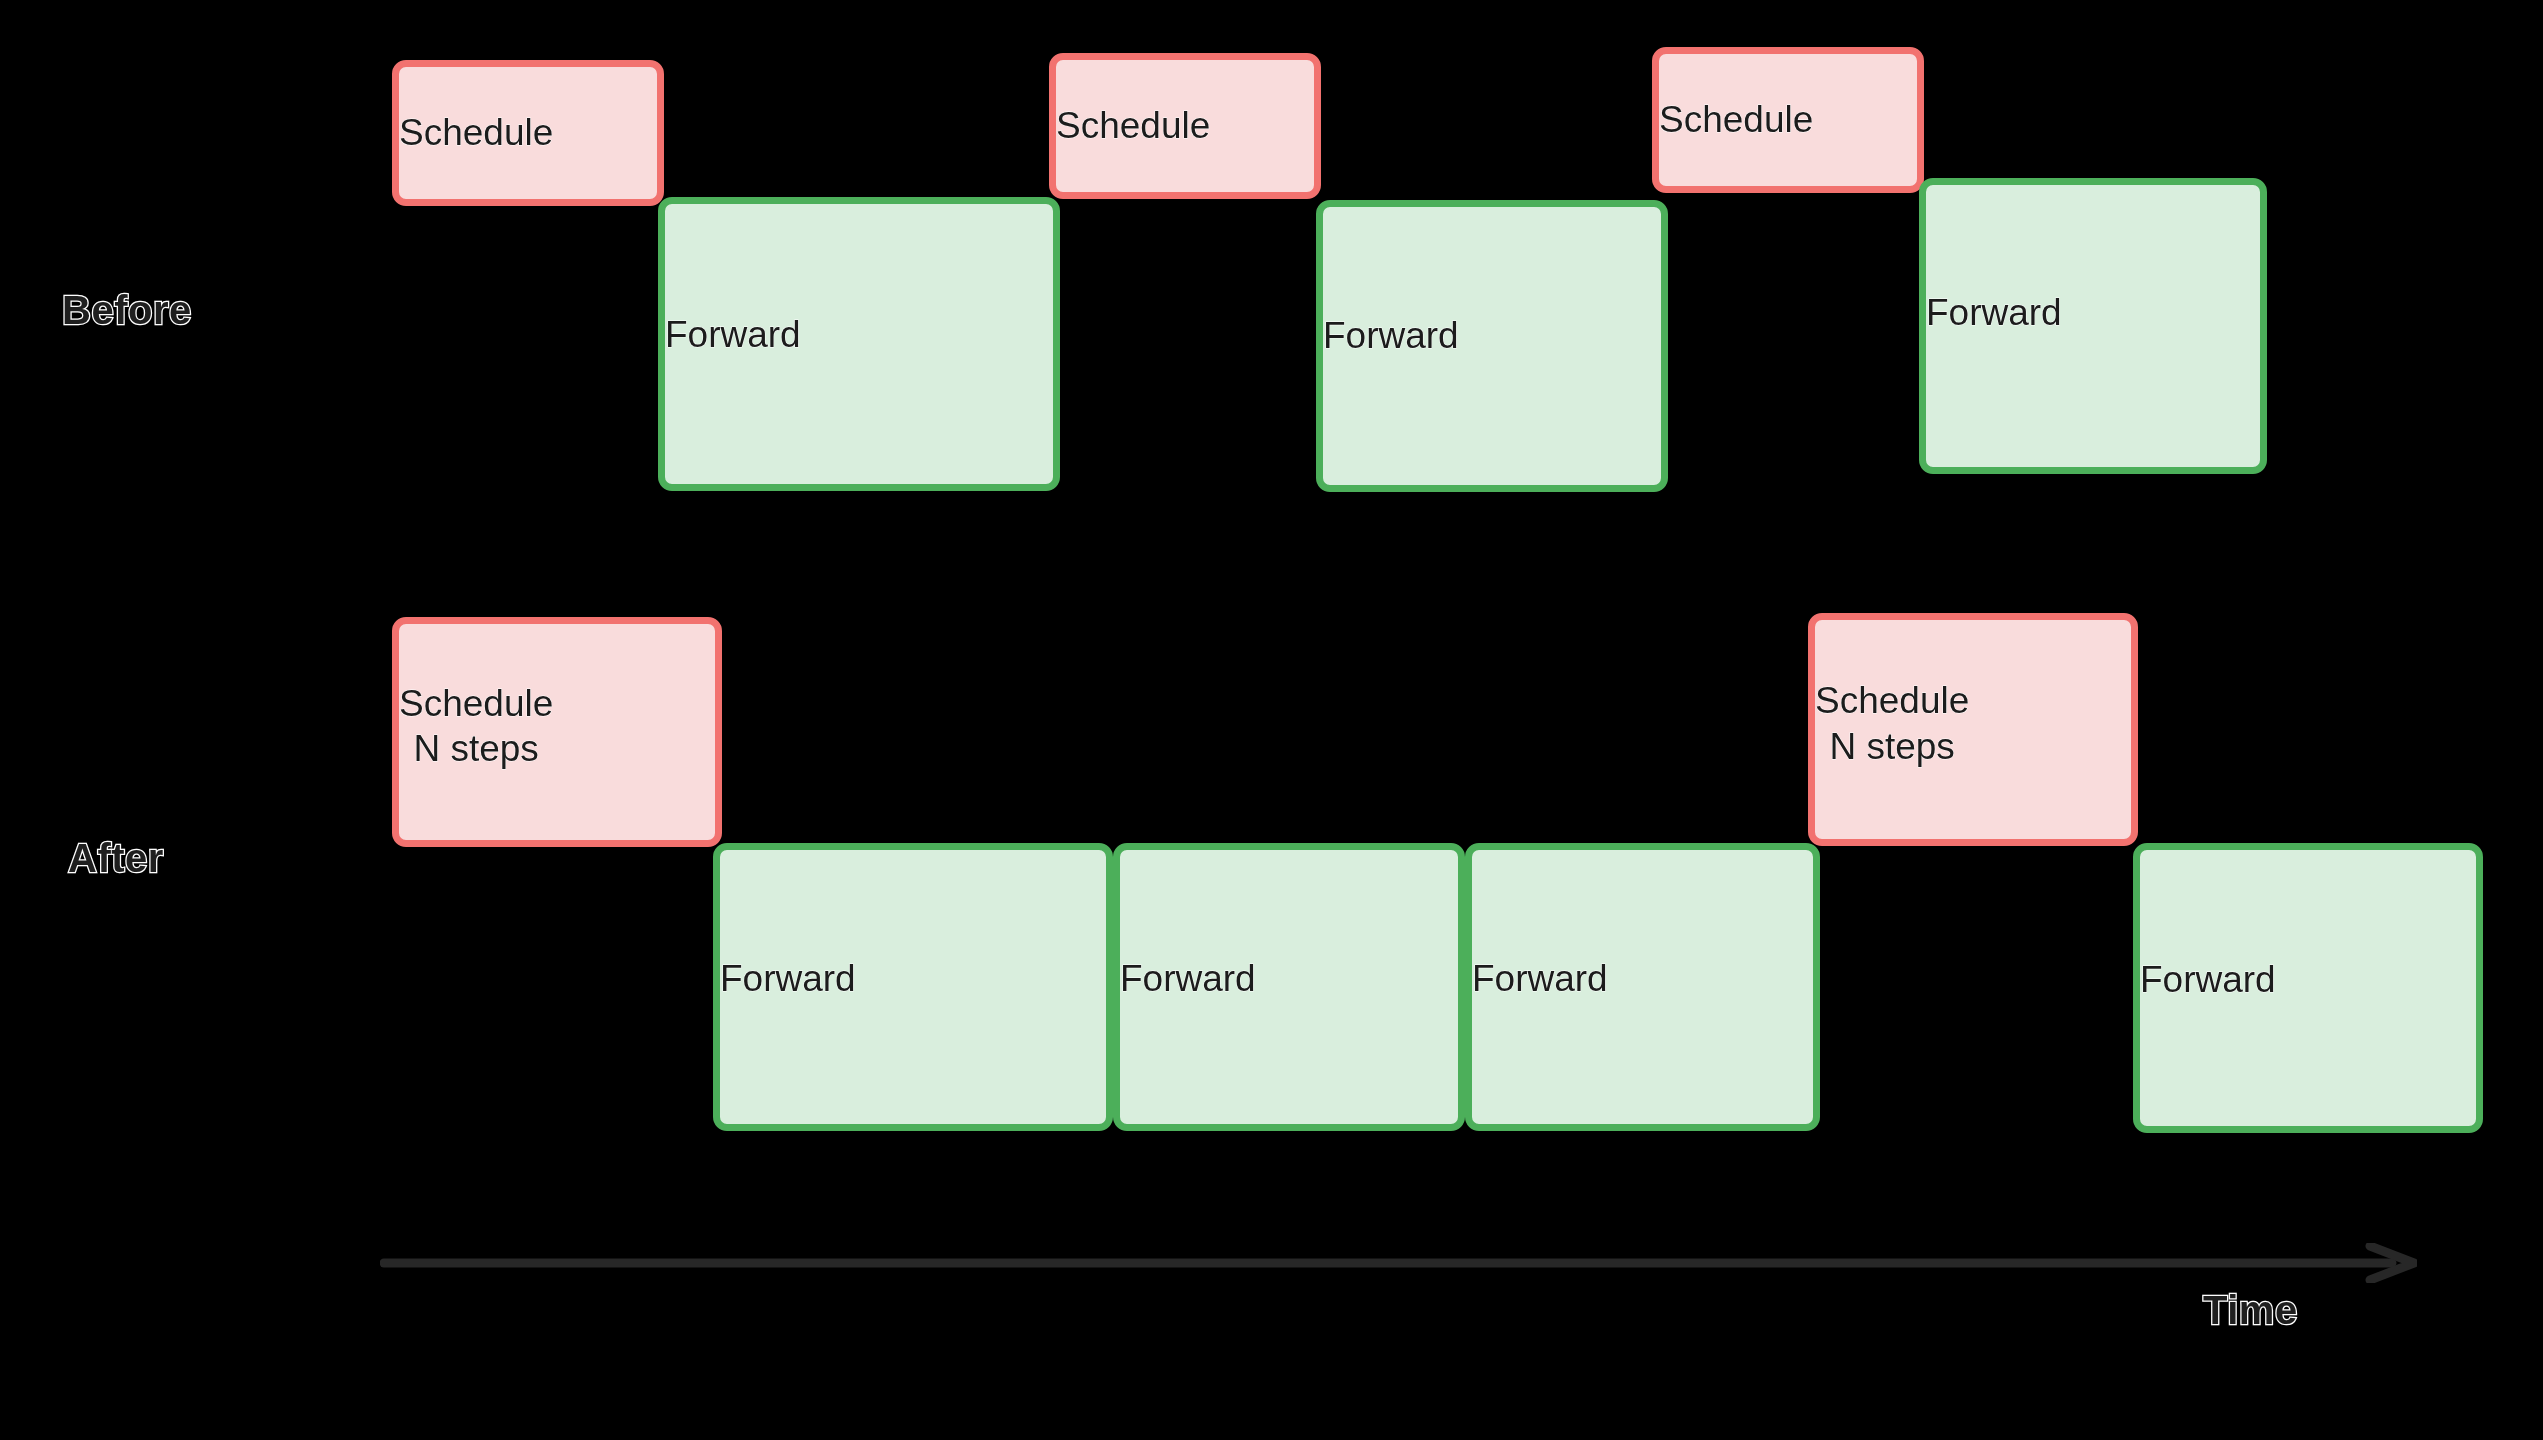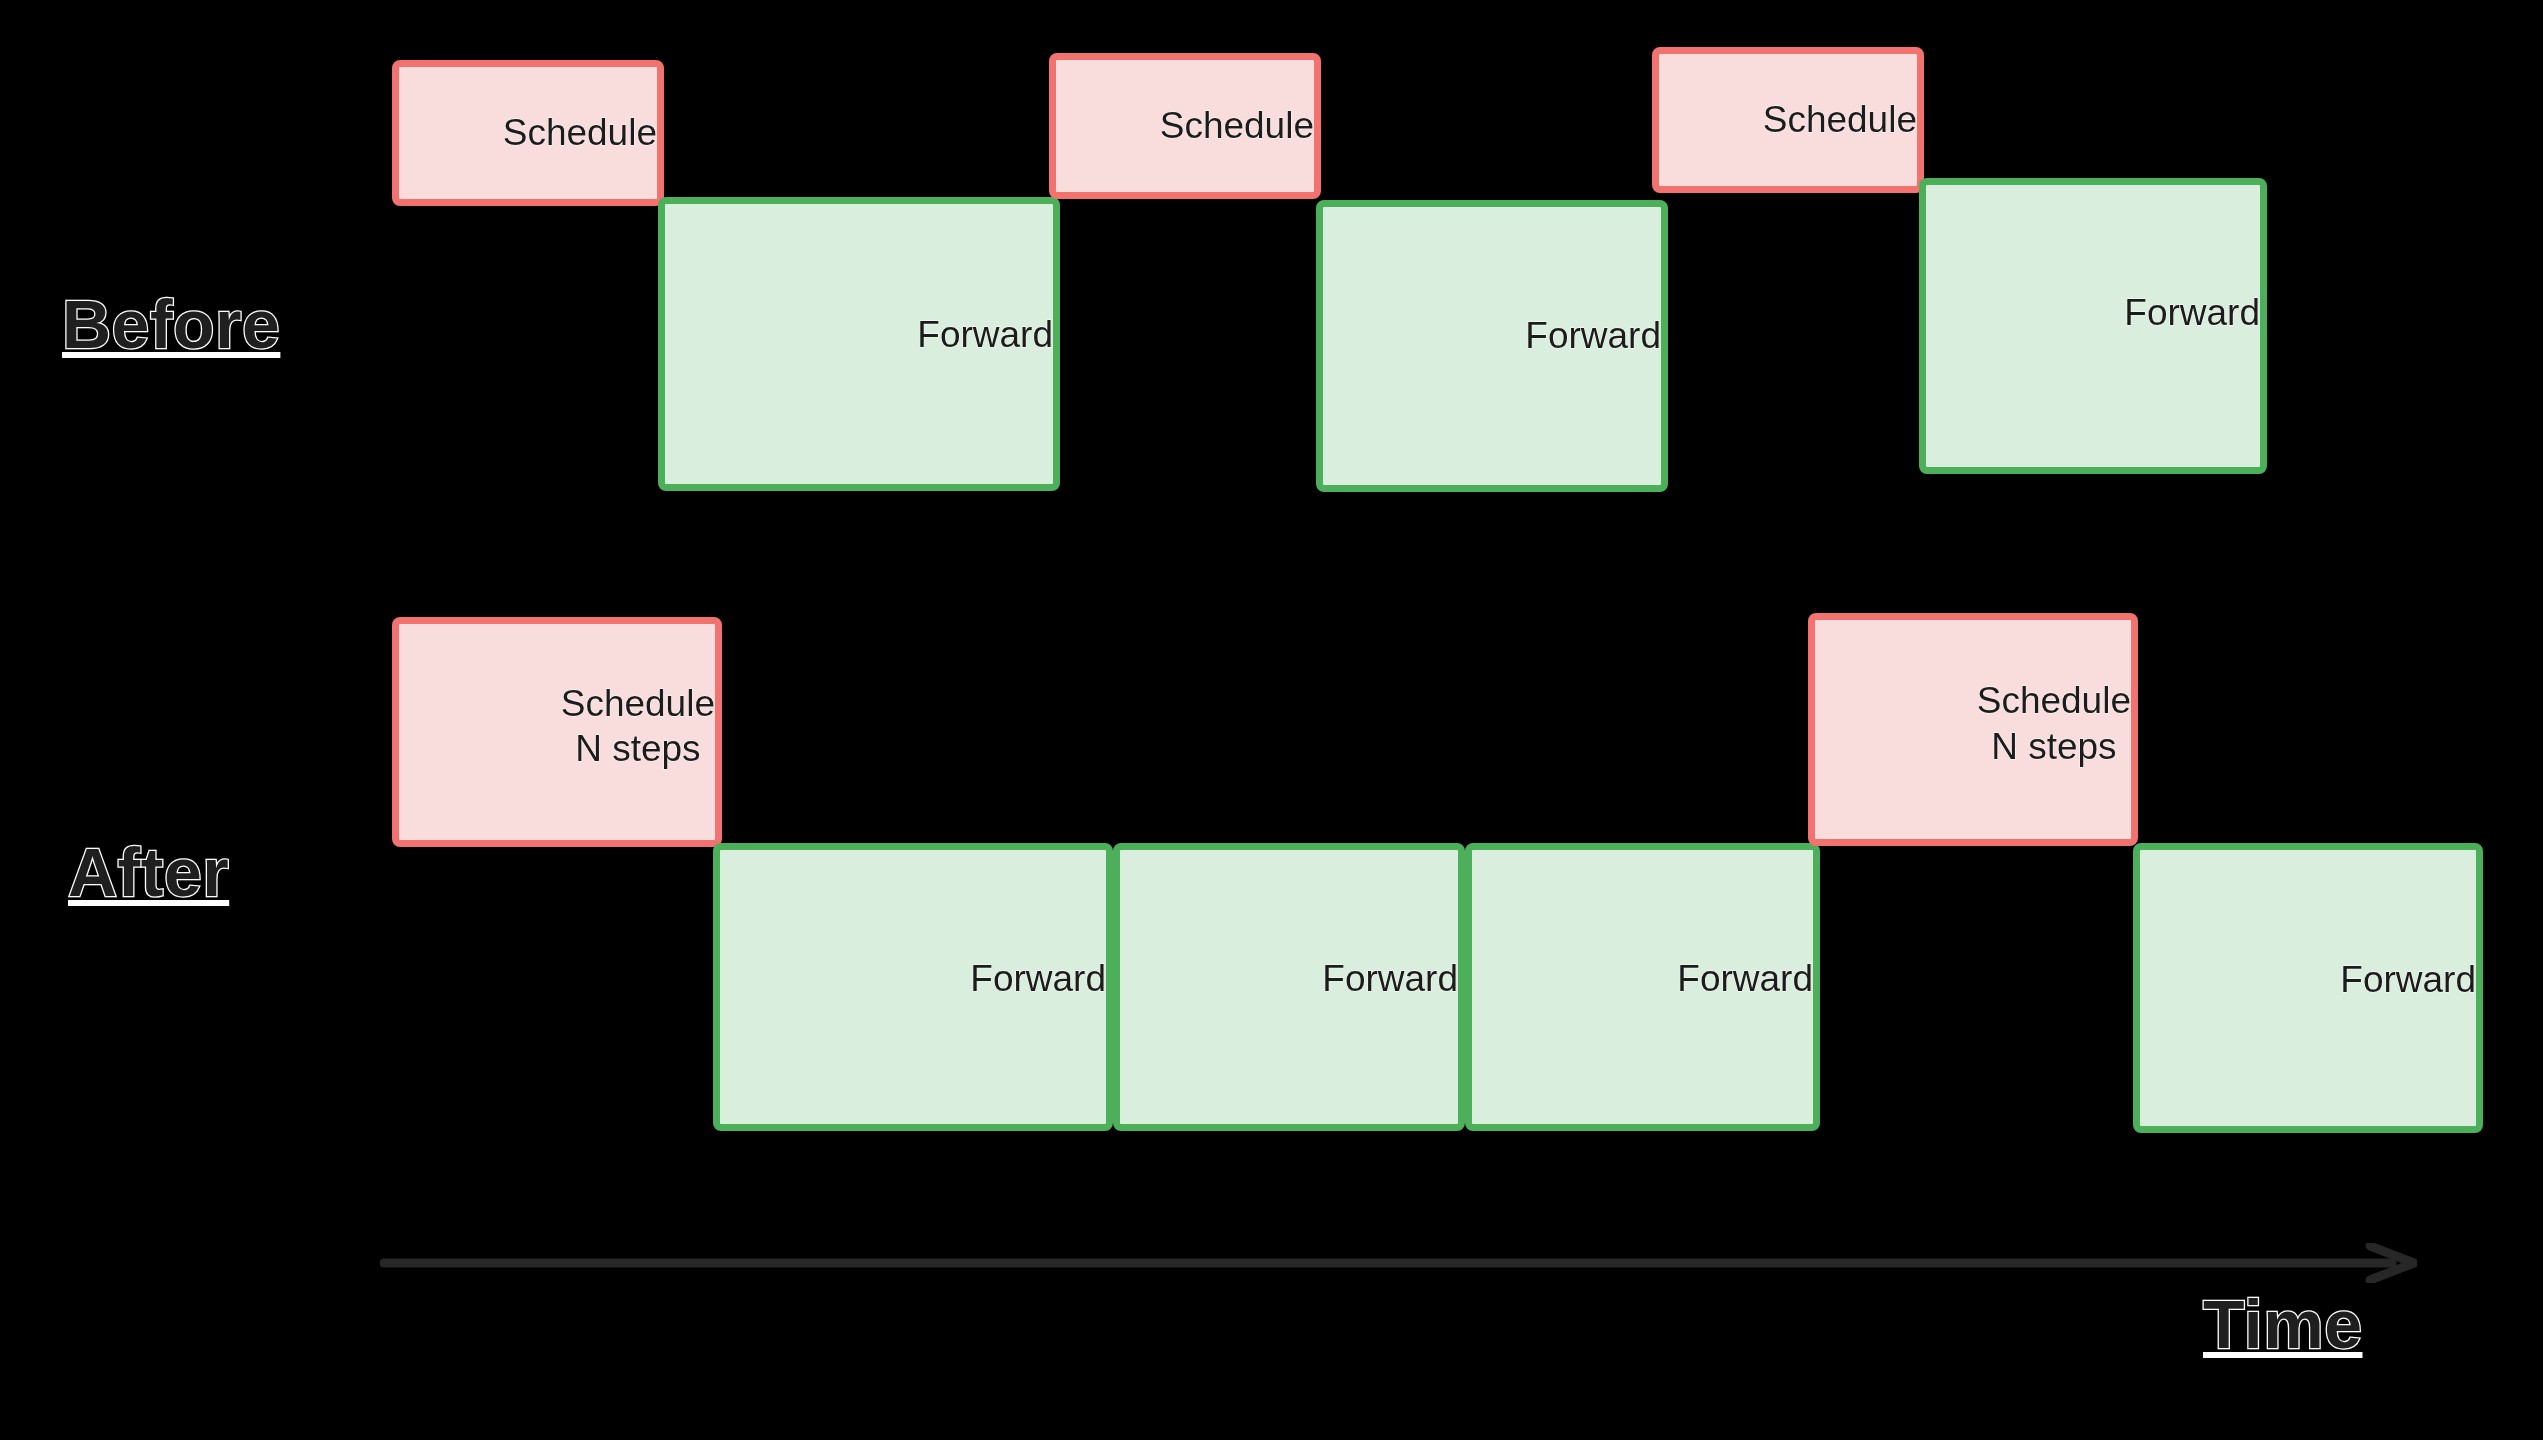--- a/index.html
+++ b/index.html
@@ -12,39 +12,38 @@
     width: 2543px;
     height: 1440px;
     background: #000000;
     overflow: hidden;
     font-family: "Liberation Sans", sans-serif;
   }
 
   
   .row-label {
     position: absolute;
-    font-size: 68px;
+    font-size: 40px;
     font-weight: 700;
     color: #1f1f1f;
     letter-spacing: 0.5px;
     -webkit-text-stroke: 2.5px #ffffff;
     paint-order: stroke fill;
     white-space: nowrap;
     line-height: 1;
-    text-decoration: underline;
   }
 
   
   .box {
     position: absolute;
     box-sizing: border-box;
-    border-radius: 8px;
+    border-radius: 14px;
     display: flex;
     flex-direction: column;
-    align-items: flex-end;
+    align-items: flex-start;
     justify-content: center;
     text-align: center;
   }
   .box .box-text {
     font-size: 37px;
     font-weight: 400;
     color: #1c1c1c;
     -webkit-text-stroke: 0.8px #ffffff;
     paint-order: stroke fill;
     line-height: 1.22;

